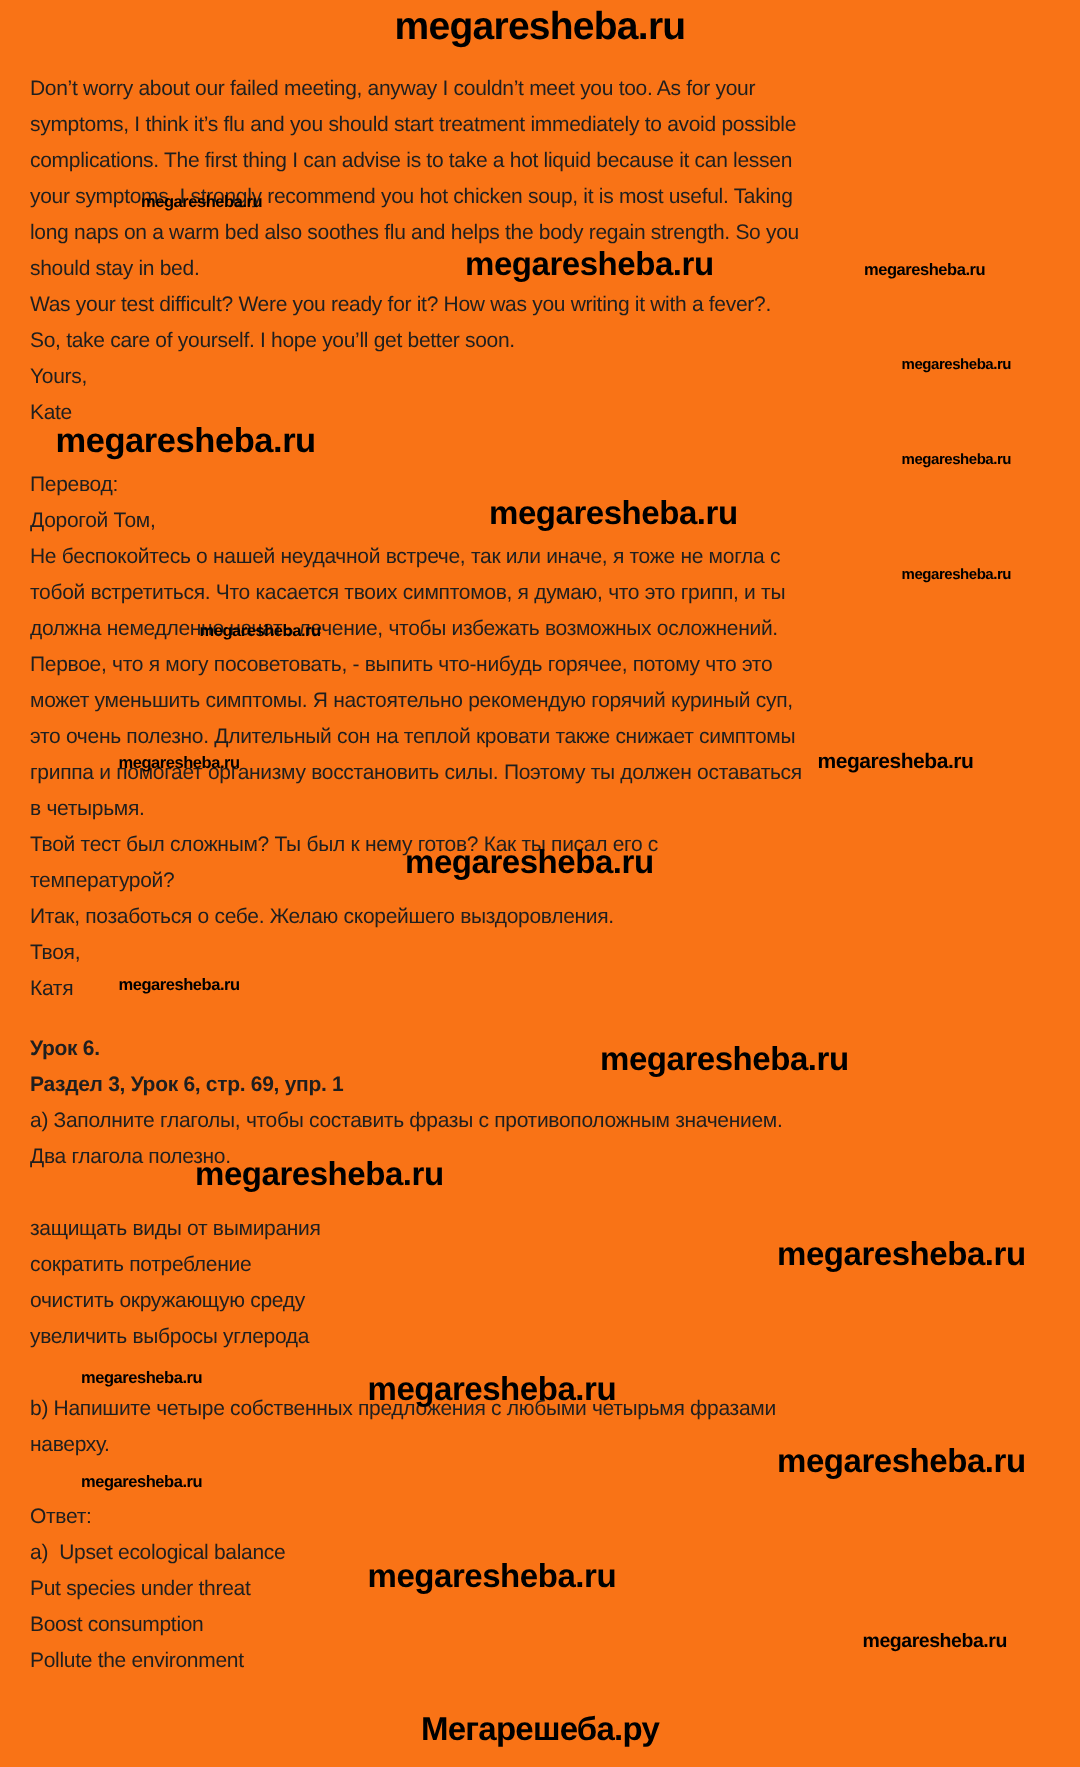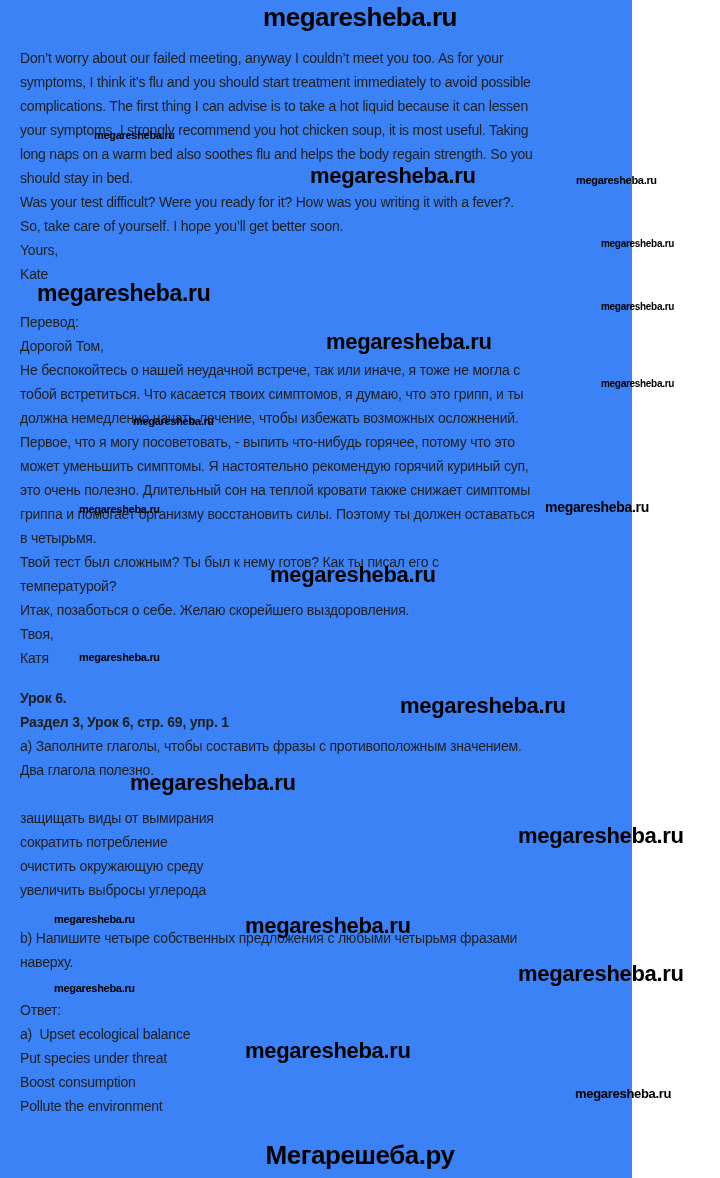--- a/index.html
+++ b/index.html
@@ -4,21 +4,21 @@
 <style>
   html, body { margin: 0; padding: 0; }
   body {
     width: 720px; height: 1178px;
     background: #ffffff;
     font-family: "Liberation Sans", sans-serif;
     color: #1f1f1f;
     position: relative;
     overflow: hidden;
   }
-  .page { position: relative; width: 632px; height: 1178px; background: #3b82f6; }
+  .page { position: relative; width: 720px; height: 1178px; background: #f97316; }
 
   .header-wm {
     position: absolute; top: 2px; left: 0; width: 720px;
     text-align: center;
     font-size: 26px; font-weight: bold; color: #000;
     letter-spacing: -0.5px;
   }
 
   .content {
     position: absolute; top: 46px; left: 20px; width: 688px;
@@ -37,21 +37,21 @@
     position: absolute;
     font-weight: bold; color: #000;
     white-space: nowrap;
     letter-spacing: -0.3px;
     line-height: 1;
   }
 
   .footer-brand {
     position: absolute; top: 1140px; left: 0; width: 720px;
     text-align: center;
-    font-size: 26px; font-weight: bold; color: #000;
+    font-size: 22px; font-weight: bold; color: #000;
     letter-spacing: -0.5px;
   }
 </style>
 </head>
 <body>
 
 <div class="page">
   <div class="header-wm">megaresheba.ru</div>
 
   <div class="content" id="content">

